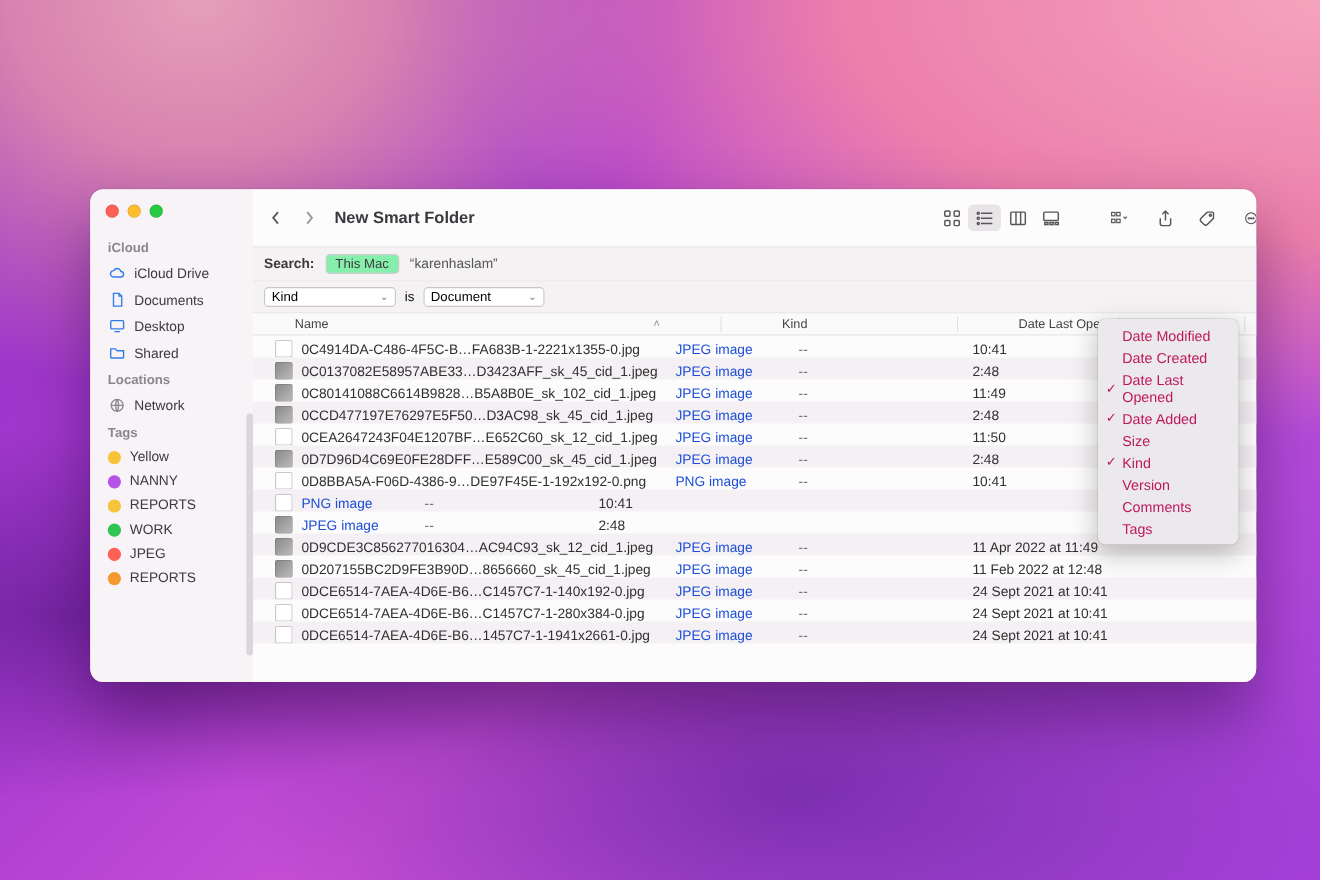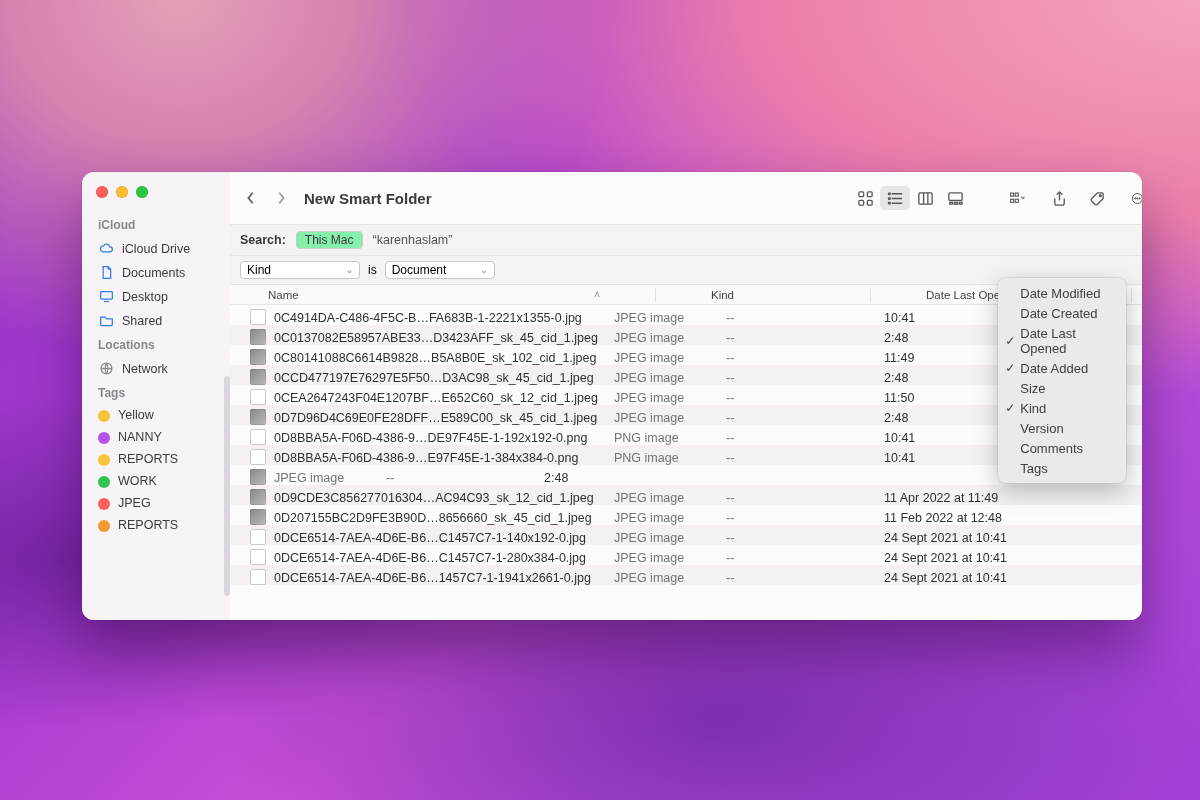--- a/index.html
+++ b/index.html
@@ -79,28 +79,28 @@
   .col-dlo{flex:0 0 158px;}
   .col-da{flex:1;}
   .col-line{width:1px;height:14px;background:#e3e0e4;margin-right:8px;}
 
   .rows{flex:1;overflow:hidden;position:relative;}
   .row{display:flex;align-items:flex-end;height:20px;padding:0 10px;font-size:12.5px;color:#303032;}
   .row:nth-child(even){background:#f4f0f3;}
   .row .thumb{width:16px;height:16px;border-radius:2px;margin-left:10px;margin-right:8px;flex:0 0 16px;background:linear-gradient(135deg,#888,#bbb);box-shadow:inset 0 0 0 .5px rgba(0,0,0,.2);}
   .row .thumb.doc{background:#fff;box-shadow:inset 0 0 0 1px #c9c5cb;}
   .row .name{flex:0 0 340px;white-space:nowrap;overflow:hidden;text-overflow:ellipsis;}
-  .row .kind{flex:0 0 112px;color:#737373;}
+  .row .kind{flex:0 0 112px;color:#1d4ed8;}
   .row .dlo{flex:0 0 158px;color:#6c696f;}
   .row .da{flex:1;color:#303032;}
 
   
-  .menu{position:absolute; right:104px; top:106px; width:128px; background:#ece9ec;
+  .menu{position:absolute; right:104px; top:118px; width:128px; background:#ece9ec;
         border-radius:7px; padding:5px 0; box-shadow:0 8px 24px rgba(0,0,0,.25),0 0 0 .5px rgba(0,0,0,.15);
-        font-size:13px; color:#404040;}
+        font-size:13px; color:#be185d;}
   .menu-item{display:flex;align-items:center;padding:2.5px 10px 2.5px 22px;position:relative;}
   .menu-item .chk{position:absolute;left:7px;font-size:12px;}
 
   .vscroll{position:absolute;right:2px;top:128px;width:6px;height:30px;background:#c7c3c9;border-radius:3px;}
   .sb-scroll{position:absolute;left:142px;top:204px;width:6px;height:220px;background:#dad6db;border-radius:3px;}
 </style>
 </head>
 <body>
 
 <div class="window">
@@ -361,21 +361,20 @@
   </div>
         <div class="row">
     <span class="thumb doc"></span>
     <span class="name">0D8BBA5A-F06D-4386-9…DE97F45E-1-192x192-0.png</span>
     <span class="kind">PNG image</span>
     <span class="dlo">--</span>
     <span class="da">10:41</span>
   </div>
         <div class="row">
     <span class="thumb doc"></span>
-    <span class="name">0D8BBA5A-F06D-4386-9…E97F45E-1-384x384-0.png</span>
     <span class="kind">PNG image</span>
     <span class="dlo">--</span>
     <span class="da">10:41</span>
   </div>
         <div class="row">
     <span class="thumb "></span>
     <span class="kind">JPEG image</span>
     <span class="dlo">--</span>
     <span class="da">2:48</span>
   </div>

